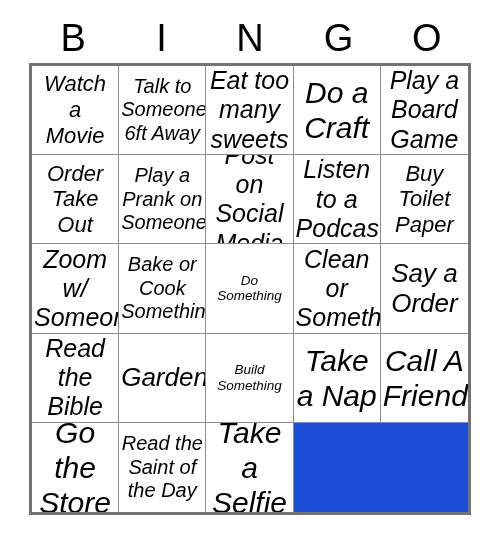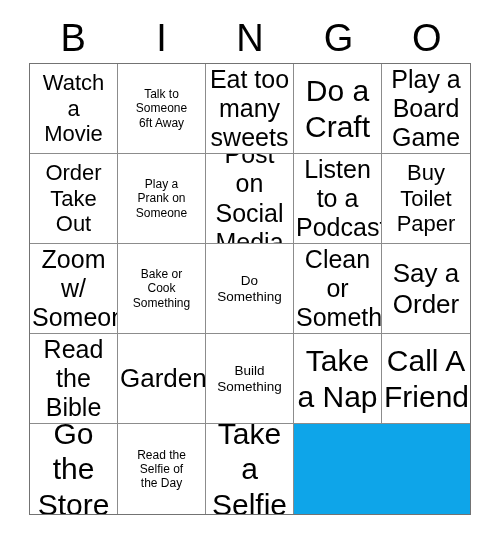--- a/index.html
+++ b/index.html
@@ -40,25 +40,26 @@
     letter-spacing: 0;
   }
   
   #bingo-grid {
     position: absolute;
     left: 29px;
     top: 63px;
     width: 442px;
     height: 452px;
     box-sizing: border-box;
-    border: 1px solid #737373;
+    border: 3px solid #737373;
     display: grid;
     grid-template-columns: repeat(5, 1fr);
     grid-template-rows: repeat(5, 1fr);
-    background: #0ea5e9;
+    background: #1d4ed8;
+    font-style: italic;
   }
   .cell {
     box-sizing: border-box;
     border-right: 1px solid #8c8c8c;
     border-bottom: 1px solid #8c8c8c;
     display: flex;
     align-items: center;
     justify-content: center;
     text-align: center;
     padding: 1px 2px;
@@ -69,21 +70,21 @@
   .cell:nth-child(n+21) { border-bottom: none; }
   .cell-text {
     display: block;
     width: 100%;
     line-height: 1.17;
     white-space: pre-line;
     color: #000000;
   }
   
   .fs-xs  { font-size: 13.5px; }
-  .fs-sm  { font-size: 12px; }
+  .fs-sm  { font-size: 20px; }
   .fs-md  { font-size: 25px; }
   .fs-lg  { font-size: 22px; }
   .fs-xl  { font-size: 26px; }
   .fs-xxl { font-size: 30px; }
 </style>
 </head>
 <body>
 
 <div id="card">
 
@@ -185,21 +186,21 @@
       <div class="cell">
         <span class="cell-text fs-xxl">Call A
 Friend</span>
       </div>
       <div class="cell">
         <span class="cell-text fs-xxl">Go the
 Store</span>
       </div>
       <div class="cell">
         <span class="cell-text fs-sm">Read the
-Selfie of
+Saint of
 the Day</span>
       </div>
       <div class="cell">
         <span class="cell-text fs-xxl">Take a
 Selfie</span>
       </div>
     </div>
 
 </div>
 

